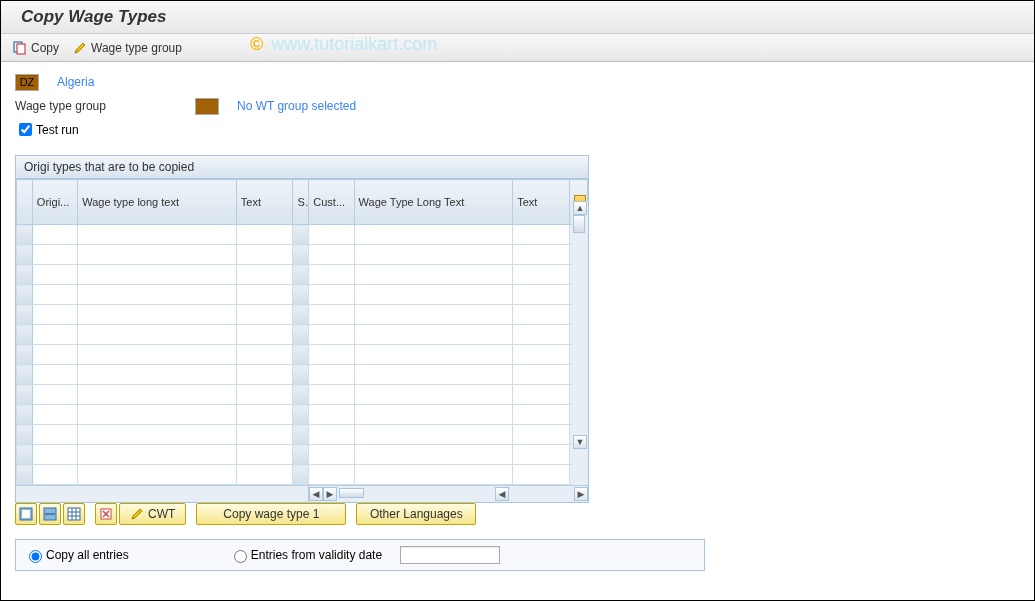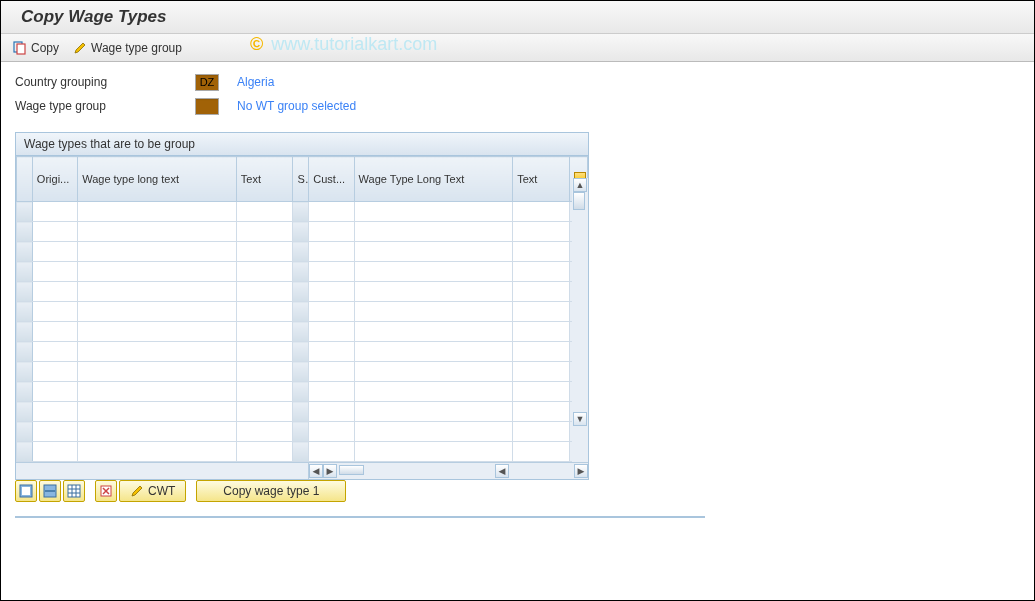--- a/index.html
+++ b/index.html
@@ -76,32 +76,35 @@
   <span class="tb-item">
     <svg width="14" height="14">
         <path d="M2 12 L3 9 L10 2 L12 4 L5 11 Z" fill="#f5c000" stroke="#8a6d00" stroke-width="0.8"></path>
       </svg>
     <span>Wage type group</span>
   </span>
 </div>
 
 <div class="content">
   <div class="form-row">
-    <span class="form-label">Country grouping</span>
     <input class="form-input" value="DZ" style="">
     <span class="form-display">Algeria</span>
   </div>
   <div class="form-row">
     <span class="form-label">Wage type group</span>
     <input class="form-input" value="" style="">
     <span class="form-display">No WT group selected</span>
   </div>
+  <div class="checkbox-row">
+    <input type="checkbox" checked="" style="">
+    <span>Test run</span>
+  </div>
 
   <div class="panel">
-    <div class="panel-title">Wage types that are to be group</div>
+    <div class="panel-title">Origi types that are to be copied</div>
     <div class="table-wrap">
       <table class="tbl">
         <thead>
           <tr>
             <th class="col-sel"></th>
             <th class="col-origi">Origi...</th>
             <th class="col-ltxt">Wage type long text</th>
             <th class="col-text">Text</th>
             <th class="col-s">S</th>
             <th class="col-cust">Cust...</th>
@@ -313,17 +316,29 @@
       </span>
     <span class="btn">
       <svg width="14" height="14" style="margin-right:4px">
           <path d="M2 12 L3 9 L10 2 L12 4 L5 11 Z" fill="#f5c000" stroke="#8a6d00" stroke-width="0.8"></path>
         </svg>
       <span>CWT</span>
     </span>
     <span style="width:6px"></span>
     <span class="btn wide">Copy wage type 1</span>
     <span style="width:6px"></span>
+    <span class="btn" style="min-width:120px;justify-content:center">Other Languages</span>
   </div>
 
   <div class="delim-panel">
+    <div class="delim-body">
+      <label class="radio-group">
+        <input type="radio" name="delim" checked="" style="">
+        <span>Copy all entries</span>
+      </label>
+      <label class="radio-group" style="margin-right:0">
+        <input type="radio" name="delim" style="">
+        <span>Entries from validity date</span>
+      </label>
+      <input class="date-input" value="" style="">
+    </div>
   </div>
 </div>
 
 </body></html>

